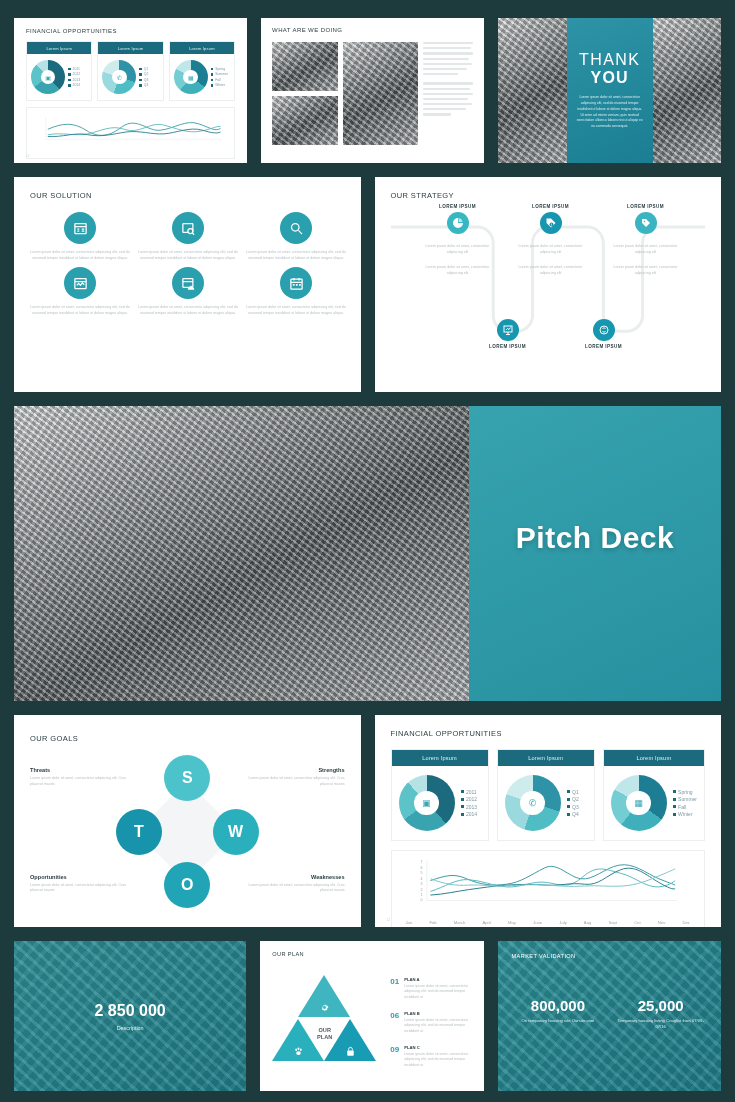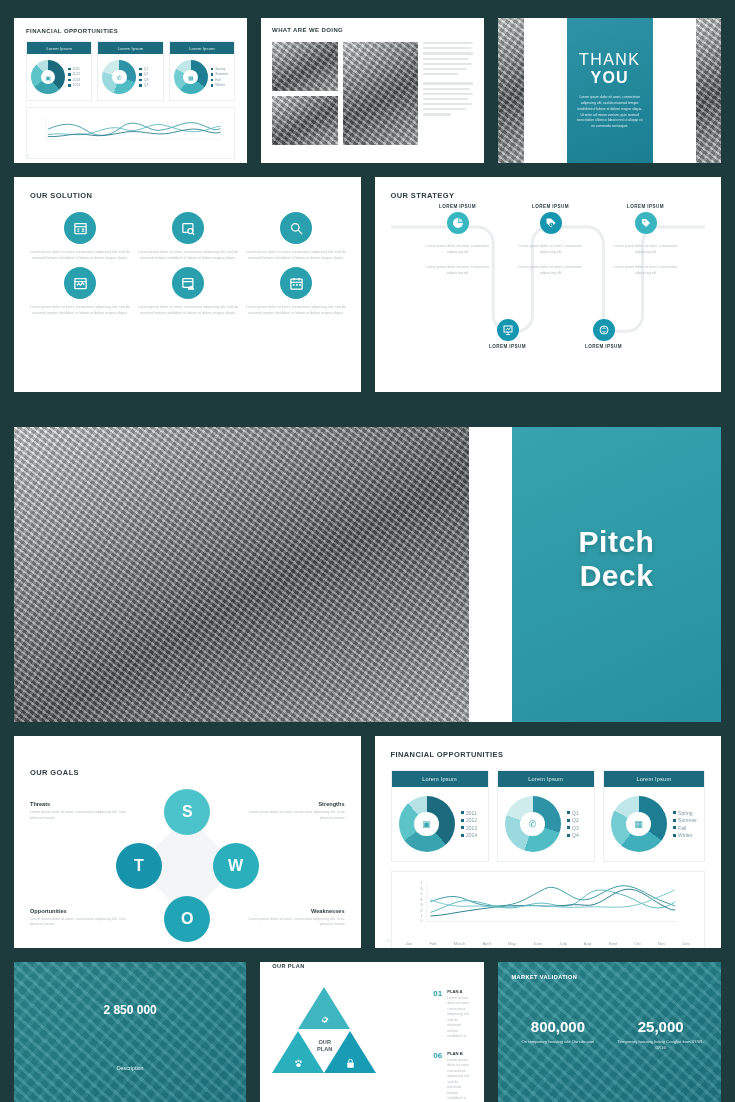--- a/index.html
+++ b/index.html
@@ -4,24 +4,24 @@
 <style>
   * { box-sizing: border-box; margin: 0; padding: 0; }
   body {
     width: 735px; height: 1102px;
     background: #1d3b3d;
     font-family: "Liberation Sans", sans-serif;
     overflow: hidden;
   }
   .deck { padding: 18px 14px; display: flex; flex-direction: column; gap: 14px; }
   .row { display: flex; gap: 14px; }
-  .slide { background: #ffffff; position: relative; overflow: hidden; gap: 43px; }
+  .slide { background: #ffffff; position: relative; overflow: hidden; }
 
   .s-title {
-    font-size: 7.5px; font-weight: bold; letter-spacing: .4px;
+    font-size: 7.5px; font-weight: normal; letter-spacing: .4px;
     color: #2c3d42; text-transform: uppercase;
   }
   .lorem { color: #b9c0c2; font-size: 3.6px; line-height: 1.55; }
 
   
   .r1 { height: 145px; }
   .fin-sm { width: 240px; padding: 10px 12px; }
   .fin-sm .s-title { font-size: 6px; }
   .donut-row { display: flex; gap: 5px; margin-top: 7px; }
   .dcard { flex: 1; border: 1px solid #eceff0; background: #fff; }
@@ -90,36 +90,36 @@
   .strat-wrap svg.path { position: absolute; inset: 0; width: 100%; height: 100%; }
   .node { position: absolute; display: flex; flex-direction: column; align-items: center; }
   .node .nlabel { font-size: 4.6px; font-weight: bold; color: #2c3d42; letter-spacing: .4px; }
   .nicon {
     width: 22px; height: 22px; border-radius: 50%; display: flex;
     align-items: center; justify-content: center; color: #fff; margin-top: 3px;
   }
   .node .ntxt { margin-top: 10px; width: 78px; text-align: center; }
 
   
-  .hero { height: 295px; display: flex; width: 100%; margin-top: 21px; }
+  .hero { height: 295px; display: flex; width: 100%; }
   .hero .ph { width: 455px; }
   .hero-band {
     flex: 1; background: linear-gradient(155deg, #37a3ae, #2790a0);
     display: flex; flex-direction: column; align-items: center; justify-content: center;
     text-align: center; color: #fff; padding: 0 26px;
   }
   .hero-band h1 {
     font-size: 30px; font-weight: bold; letter-spacing: .5px;
     text-shadow: 0 2px 5px rgba(0,0,0,.22); margin-bottom: 32px;
   }
   .hero-band p { font-size: 10px; line-height: 1.65; color: #eaf7f9; }
 
   
   .r4 { height: 212px; }
-  .goals { width: 350px; padding: 32px 16px; position: relative; }
+  .goals { width: 350px; padding: 19px 16px; position: relative; }
   .swot { position: relative; height: 165px; margin-top: 6px; }
   .swot-core {
     position: absolute; left: 50%; top: 50%; width: 72px; height: 72px;
     transform: translate(-50%,-50%) rotate(45deg); background: #f3f5f6; border-radius: 10px;
   }
   .sw {
     position: absolute; width: 46px; height: 46px; border-radius: 50%;
     display: flex; align-items: center; justify-content: center;
     color: #fff; font-size: 16px; font-weight: bold;
   }
@@ -144,24 +144,24 @@
     width: 240px; position: relative; overflow: hidden;
     background: linear-gradient(150deg, #2f8e95, #1f7b86);
     display: flex; flex-direction: column; align-items: center; justify-content: center; color: #fff;
   }
   .tealphoto::before, .mv::before {
     content: ""; position: absolute; inset: 0; opacity: .33;
     background:
       repeating-linear-gradient(42deg, rgba(255,255,255,.3) 0 3px, rgba(0,0,0,.2) 3px 9px),
       repeating-linear-gradient(-50deg, rgba(255,255,255,.18) 0 4px, rgba(0,0,0,.16) 4px 11px);
   }
-  .tealphoto .big { font-size: 12px; font-weight: bold; position: relative; z-index: 2; }
+  .tealphoto .big { font-size: 16px; font-weight: bold; position: relative; z-index: 2; }
   .tealphoto .cap { font-size: 5.4px; margin-top: 5px; position: relative; z-index: 2; color: #e6f5f7; }
 
-  .plan { width: 230px; padding: 1px 12px; display: flex; justify-content: flex-end; }
+  .plan { width: 230px; padding: 10px 12px; display: flex; justify-content: flex-end; }
   .plan .s-title { font-size: 5.6px; }
   .tri-wrap { position: relative; width: 105px; height: 86px; margin-top: 18px; }
   .tri {
     position: absolute; width: 0; height: 0;
     border-left: 26px solid transparent; border-right: 26px solid transparent;
   }
   .tri-ico {
     position: absolute; color: #fff; font-size: 10px; display: flex;
     align-items: center; justify-content: center; width: 20px; height: 20px;
   }

